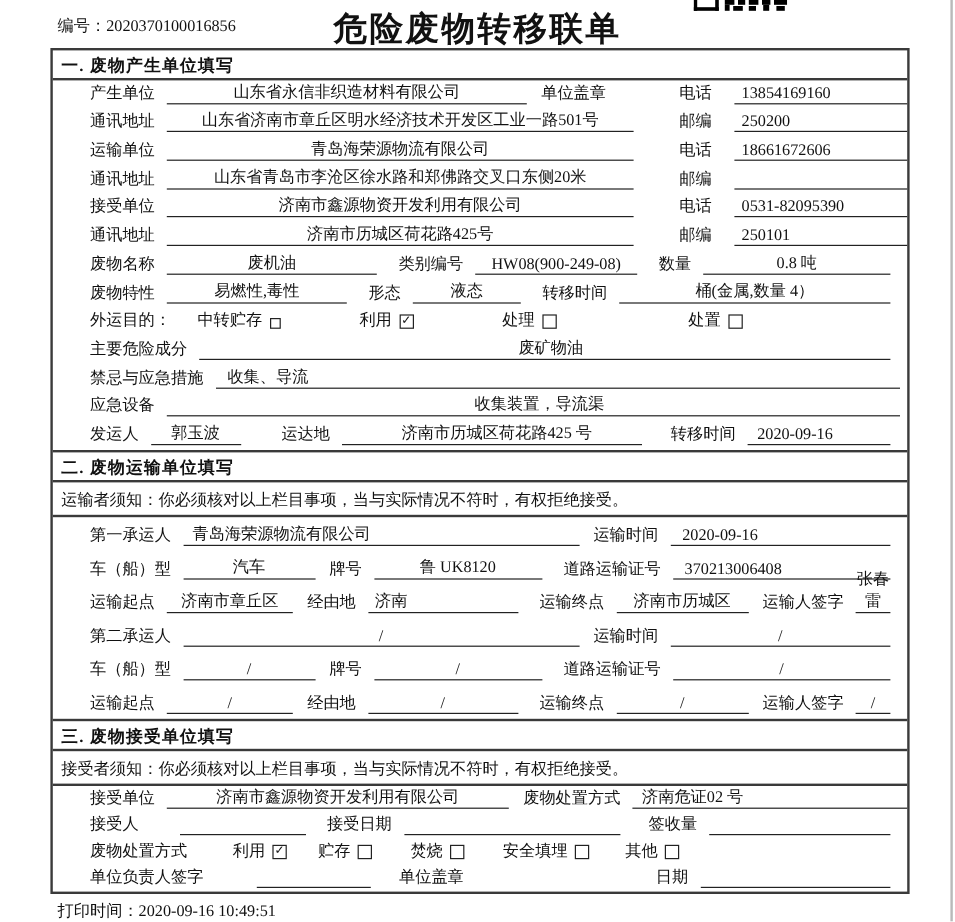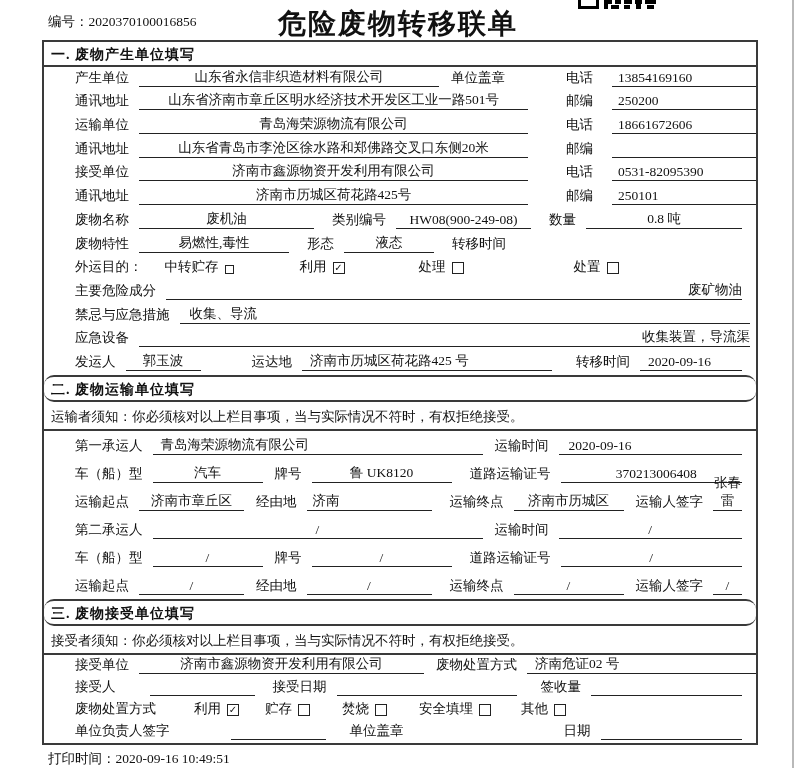--- a/index.html
+++ b/index.html
@@ -13,21 +13,21 @@
   .doc-title { position:absolute; left:0; right:0; top:5px; text-align:center;
     font-size:28px; font-weight:bold; letter-spacing:2px;
     font-family:"Liberation Sans","DejaVu Sans",sans-serif; }
   .qr { position:absolute; left:578px; top:0; }
 
   
   .form { position:absolute; left:42px; top:40px; width:716px; height:705px;
     border:2px solid #3a3a3a; display:flex; flex-direction:column; font-size:13.5px; }
   .sec-h { height:25px; flex:none; border-bottom:2px solid #3a3a3a; font-weight:bold;
     font-size:14px; padding:4px 0 0 7px; letter-spacing:1px; }
-  .sec-h.bt { border-top:2px solid #3a3a3a; height:27px;border-radius:10px; }
+  .sec-h.bt { border-top:2px solid #3a3a3a; height:27px; }
   .notice { height:29px; flex:none; border-bottom:2px solid #3a3a3a; padding:6px 0 12px 7px; }
   .s1-rows { flex:1; display:flex; flex-direction:column; }
   .s1-rows .row { flex:1; }
   .row { display:flex; align-items:flex-end; padding:0 14px 4px 7px; }
   .row.edge { padding-right:0; }
   .s2 .row { height:28px; flex:none; }
   .s3 .row { height:22px; flex:none; padding-bottom:3px; }
   .lb { white-space:nowrap; margin-right:10px; flex:none;margin-left:24px; }
   .u { border-bottom:1px solid #222; text-align:center; min-height:17px; flex:none; }
   .uf { flex:1 1 auto; }
@@ -39,21 +39,21 @@
     font-size:10px; line-height:10px; text-align:center; flex:none;
     font-family:"DejaVu Sans",sans-serif; }
   .cb.sm { width:9px; height:9px; }
   .opt { display:flex; align-items:flex-end; }
   .w75{width:75px} .w90{width:90px} .w105{width:105px} .w110{width:110px}
   .w125{width:125px} .w135{width:135px} .w140{width:140px} .w150{width:150px}
   .w175{width:175px} .w180{width:180px} .w250{width:250px} .w285{width:285px}
   .w300{width:300px} .w330{width:330px} .w95{width:95px}
   .g1{margin-left:12px} .g2{margin-left:66px} .g3{margin-left:74px} .g4{margin-left:110px}
   .d1{margin-left:28px} .d2{margin-left:26px} .d3{margin-left:32px} .d4{margin-left:32px} .d5{margin-left:30px}
-  .ml12{margin-left:12px} .ml18{margin-left:18px} .ml24{margin-left:24px} .ml34{margin-left:51px}
+  .ml12{margin-left:12px} .ml18{margin-left:18px} .ml24{margin-left:24px} .ml34{margin-left:34px}
   .print-line { position:absolute; left:48px; top:750px; font-size:13.5px; white-space:nowrap; }
 </style>
 </head>
 <body>
 
 <div class="page">
 
   <div class="serial"><span>编号：</span><span>2020370100016856</span></div>
 
   <div class="doc-title">危险废物转移联单</div>
@@ -154,20 +154,21 @@
         <span class="lb ml18">数量</span>
         <span class="u uf">0.8 吨</span>
       </div>
 
       <div class="row">
         <span class="lb">废物特性</span>
         <span class="u w150">易燃性,毒性</span>
         <span class="lb ml18">形态</span>
         <span class="u w90">液态</span>
         <span class="lb ml18">转移时间</span>
+        <span class="u uf">桶(金属,数量  4）</span>
       </div>
 
       <div class="row">
         <span class="lb">外运目的：</span>
         <span class="opt g1">
             <span>中转贮存</span>
             <span class="cb sm"></span>
           </span>
         <span class="opt g2">
             <span>利用</span>
@@ -178,38 +179,38 @@
             <span class="cb"></span>
           </span>
         <span class="opt g4">
             <span>处置</span>
             <span class="cb"></span>
           </span>
       </div>
 
       <div class="row">
         <span class="lb">主要危险成分</span>
-        <span class="u uf" style="text-align:right; padding-left:10px;">废矿物油</span>
+        <span class="u uf" style="text-align:center; padding-left:10px;">废矿物油</span>
       </div>
 
       <div class="row" style="padding-right:6px;">
         <span class="lb">禁忌与应急措施</span>
         <span class="u uf" style="text-align:left; padding-left:10px;">收集、导流</span>
       </div>
 
       <div class="row" style="padding-right:6px;">
         <span class="lb">应急设备</span>
-        <span class="u uf" style="text-align:right; padding-left:10px;">收集装置，导流渠</span>
+        <span class="u uf" style="text-align:center; padding-left:10px;">收集装置，导流渠</span>
       </div>
 
       <div class="row">
         <span class="lb">发运人</span>
         <span class="u w75">郭玉波</span>
         <span class="lb ml34">运达地</span>
-        <span class="u w250" style="text-align:left; padding-left:8px;">济南市历城区荷花路425 号</span>
+        <span class="u w250" style="text-align:center; padding-left:8px;">济南市历城区荷花路425 号</span>
         <span class="lb ml24">转移时间</span>
         <span class="u uf" style="text-align:left; padding-left:8px;">2020-09-16</span>
       </div>
     </div>
 
     <div class="sec-h bt">二. 废物运输单位填写</div>
     <div class="notice">运输者须知：你必须核对以上栏目事项，当与实际情况不符时，有权拒绝接受。</div>
     <div class="s2">
 
       <div class="row">
@@ -218,21 +219,21 @@
         <span class="lb ml12">运输时间</span>
         <span class="u uf" style="text-align:left; padding-left:10px;">2020-09-16</span>
       </div>
 
       <div class="row">
         <span class="lb">车（船）型</span>
         <span class="u w110">汽车</span>
         <span class="lb ml12">牌号</span>
         <span class="u w140">鲁 UK8120</span>
         <span class="lb ml18">道路运输证号</span>
-        <span class="u uf" style="text-align:center; padding-left:10px;">370213006408</span>
+        <span class="u uf" style="text-align:left; padding-left:10px;">370213006408</span>
       </div>
 
       <div class="row">
         <span class="lb">运输起点</span>
         <span class="u w105">济南市章丘区</span>
         <span class="lb ml12">经由地</span>
         <span class="u w125" style="text-align:left; padding-left:6px;margin-top:36px;">济南</span>
         <span class="lb ml18">运输终点</span>
         <span class="u w110">济南市历城区</span>
         <span class="lb ml12">运输人签字</span>

